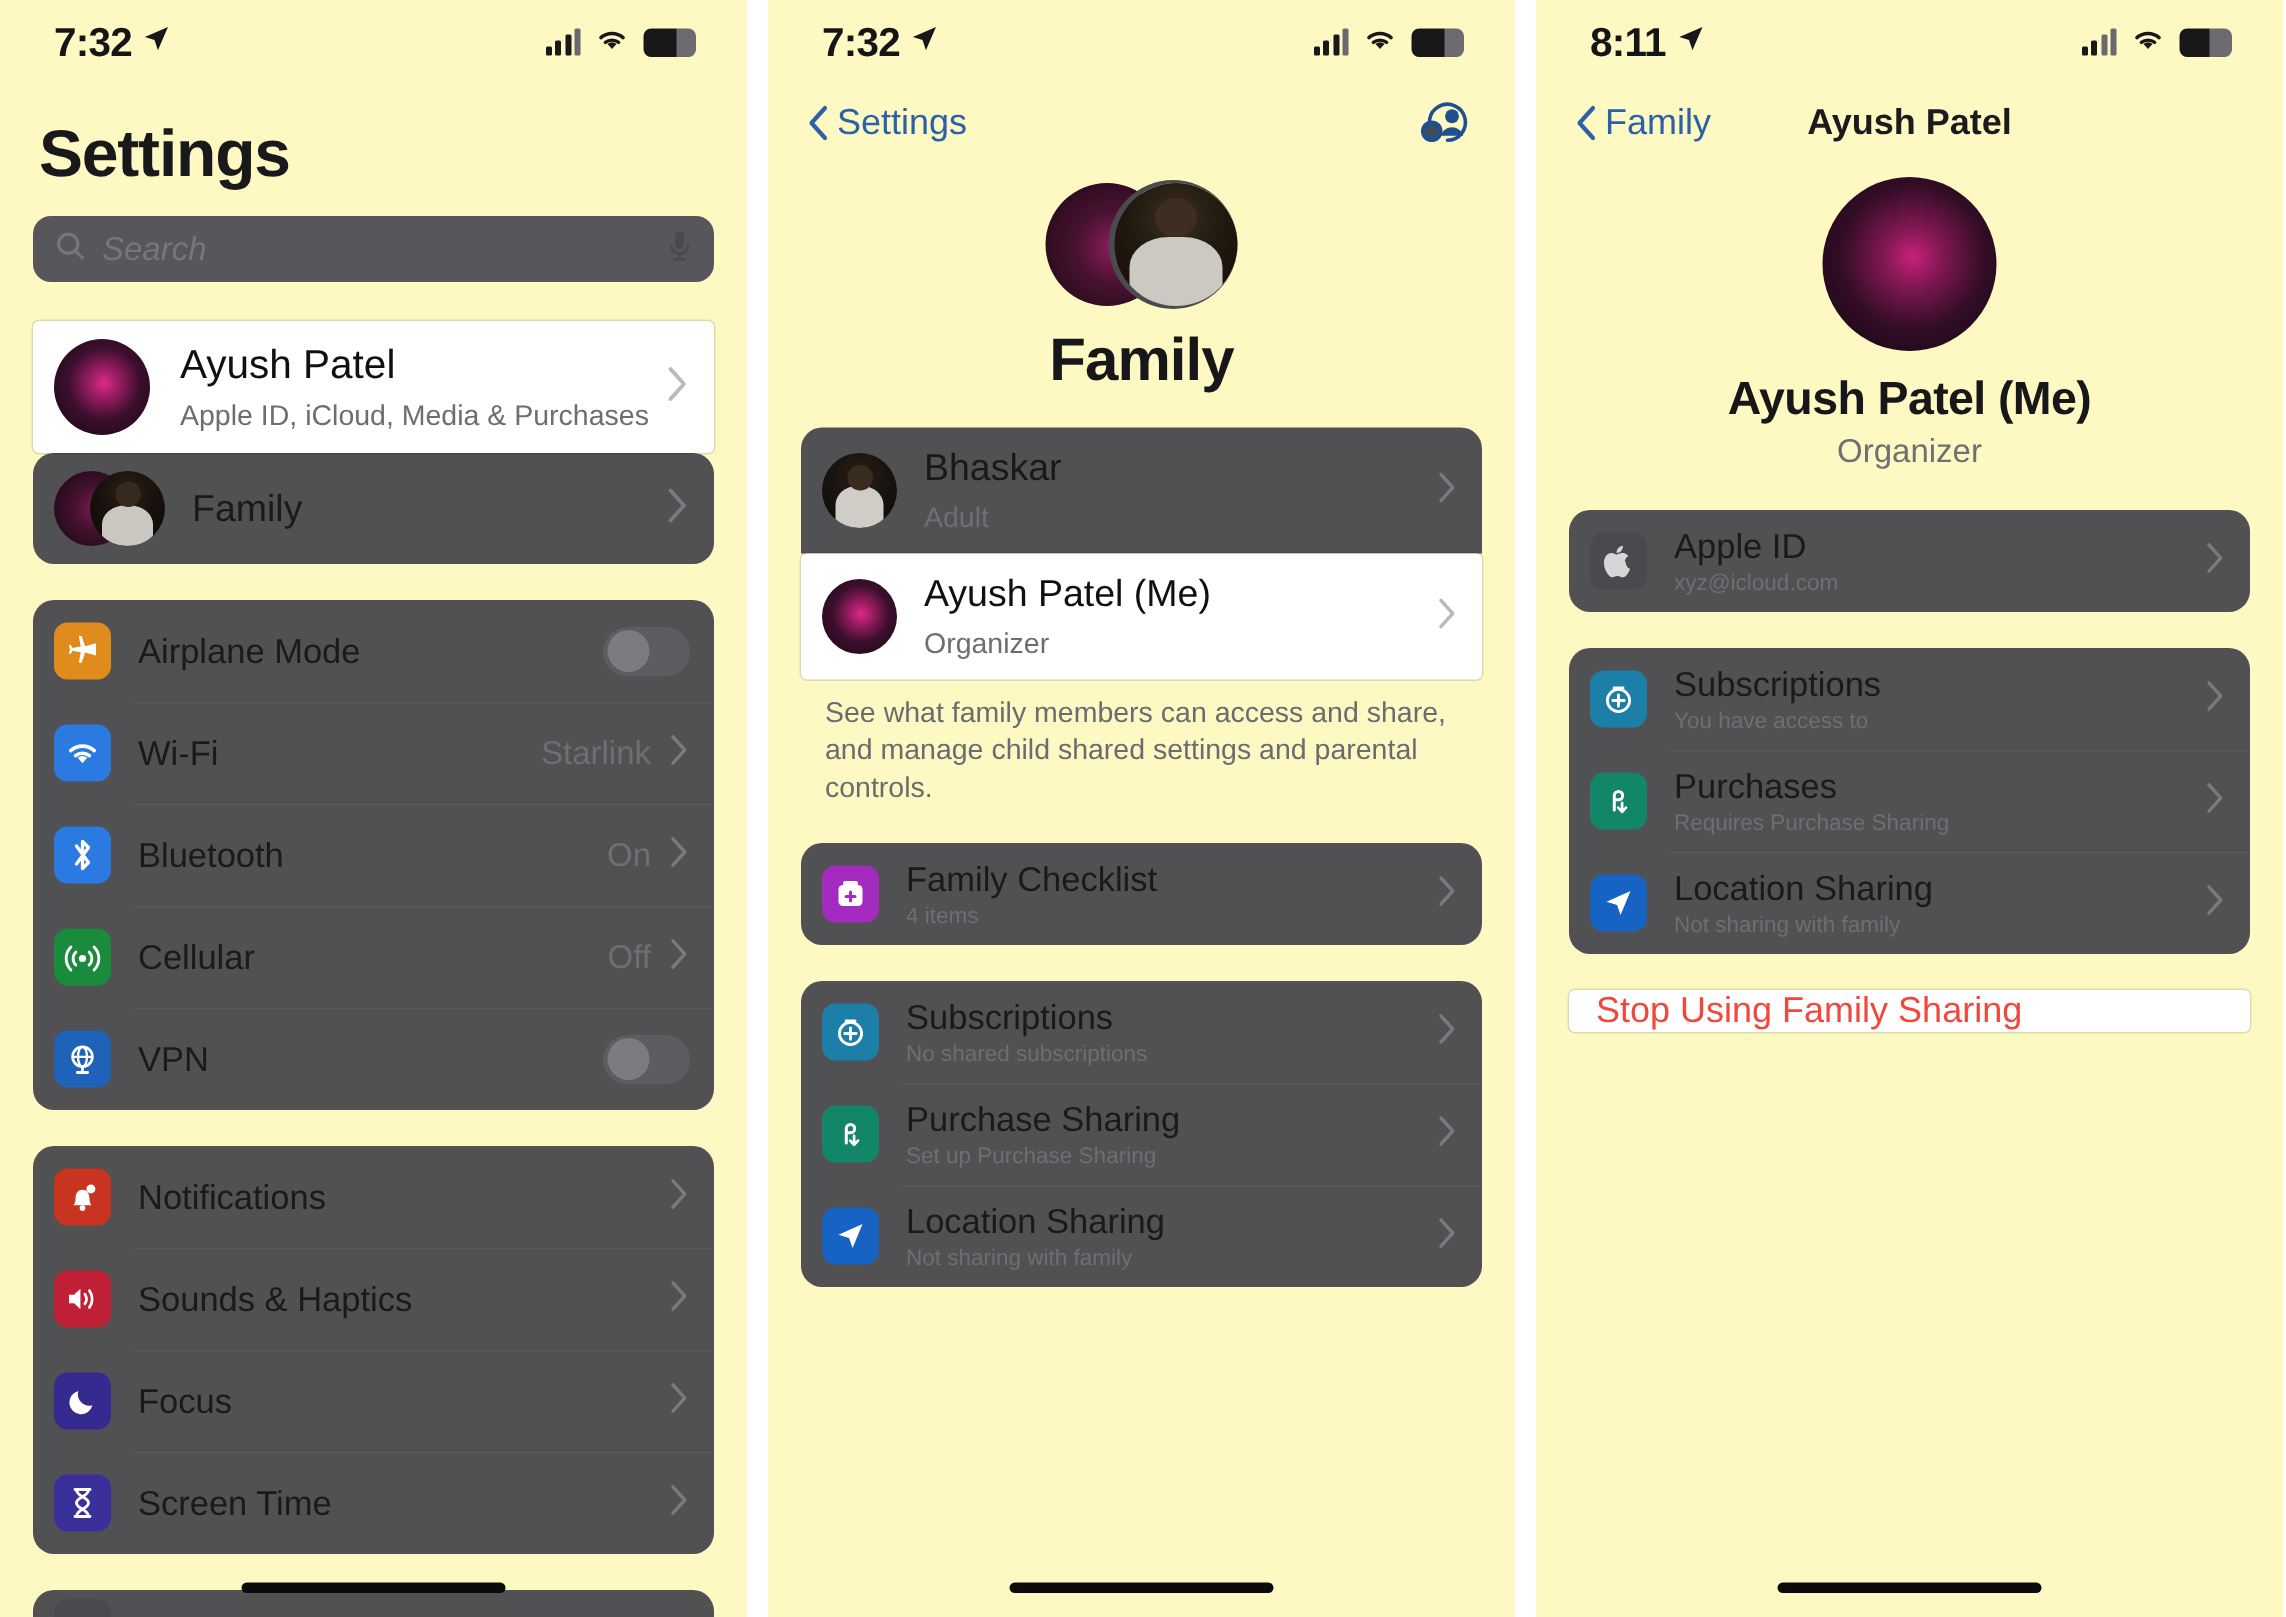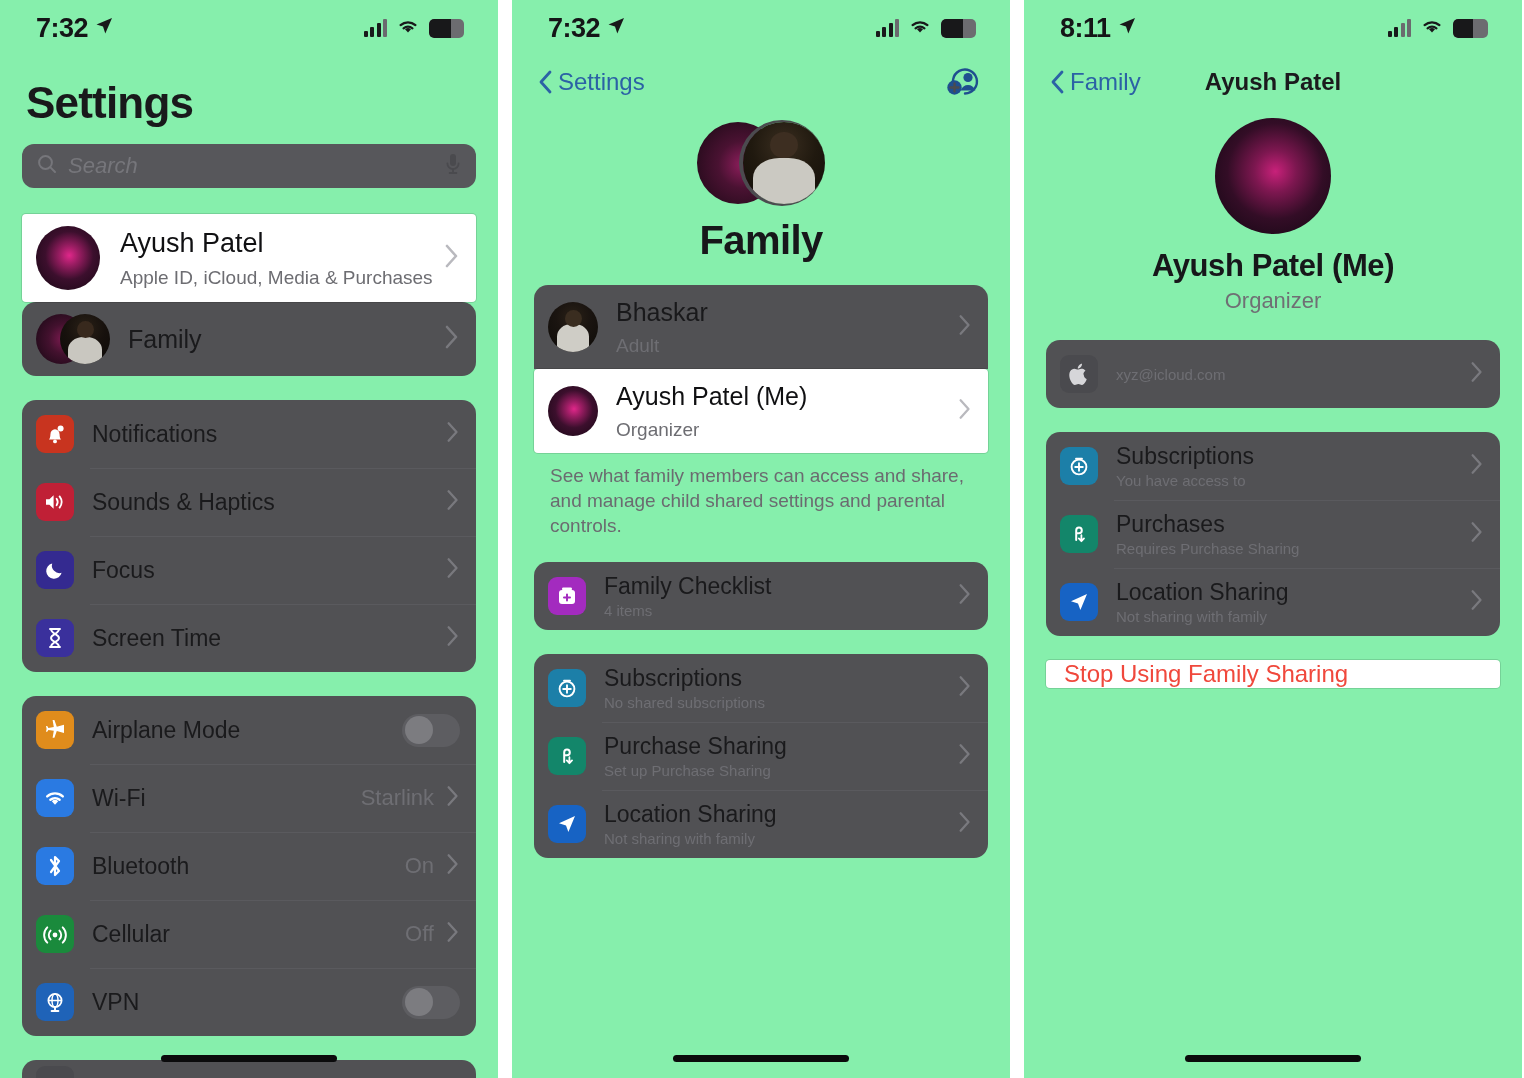--- a/index.html
+++ b/index.html
@@ -25,21 +25,21 @@
     position: relative;
     width: 498px;
     height: 1078px;
     overflow: hidden;
     background: #4b4b4f;
     flex: 0 0 auto;
   }
   .phone-inner {
     position: absolute;
     inset: 0;
-    background: #86efac;
+    background: #fef9c3;
   }
   
   .status-bar {
     position: relative;
     height: 56px;
     display: flex;
     align-items: center;
     justify-content: space-between;
     padding: 0 34px 0 36px;
     box-sizing: border-box;
@@ -540,87 +540,20 @@
             <span class="chevron">
               <svg width="16" height="26" viewBox="0 0 16 26">
                   <path d="M3 3 L12 13 L3 23" stroke="currentColor" stroke-width="2.6" fill="none" stroke-linecap="round" stroke-linejoin="round"></path>
                 </svg>
             </span>
           </div>
         </div>
 
         <div class="card">
           <div class="row">
-            <span class="row-icon" style="background:#c8341f">
-              <svg width="24" height="24" viewBox="0 0 24 24">
-                  <path d="M6 17.5c1.1-1.4 1.3-2.6 1.4-5 .1-3.2 1.9-5.3 4.6-5.3s4.5 2.1 4.6 5.3c.1 2.4.3 3.6 1.4 5z" fill="#fff"></path>
-                  <circle cx="12" cy="19.4" r="1.9" fill="#fff"></circle>
-                  <circle cx="17.6" cy="6.6" r="3" fill="#fff"></circle>
-                </svg>
-            </span>
-            <div class="row-body">
-                <div class="row-title">Notifications</div>
-              </div>
-            <span class="chevron">
-              <svg width="14" height="24" viewBox="0 0 16 26">
-                  <path d="M3 3 L12 13 L3 23" stroke="currentColor" stroke-width="2.6" fill="none" stroke-linecap="round" stroke-linejoin="round"></path>
-                </svg>
-            </span>
-          </div>
-          <div class="row">
-            <span class="row-icon" style="background:#c02036">
-              <svg width="26" height="24" viewBox="0 0 26 24">
-                  <path d="M4 9.2h3.4L11.6 5.2v13.6L7.4 14.8H4z" fill="#fff"></path>
-                  <path d="M14.6 8.8a5.6 5.6 0 0 1 0 6.4 M17.6 6.4a9.4 9.4 0 0 1 0 11.2" stroke="#fff" stroke-width="1.8" fill="none" stroke-linecap="round"></path>
-                </svg>
-            </span>
-            <div class="row-body">
-                <div class="row-title">Sounds &amp; Haptics</div>
-              </div>
-            <span class="chevron">
-              <svg width="14" height="24" viewBox="0 0 16 26">
-                  <path d="M3 3 L12 13 L3 23" stroke="currentColor" stroke-width="2.6" fill="none" stroke-linecap="round" stroke-linejoin="round"></path>
-                </svg>
-            </span>
-          </div>
-          <div class="row">
-            <span class="row-icon" style="background:#342a90">
-              <svg width="24" height="24" viewBox="0 0 24 24">
-                  <path d="M18.6 14.8A7.6 7.6 0 0 1 9.2 5.4a7.8 7.8 0 1 0 9.4 9.4z" fill="#fff"></path>
-                </svg>
-            </span>
-            <div class="row-body">
-                <div class="row-title">Focus</div>
-              </div>
-            <span class="chevron">
-              <svg width="14" height="24" viewBox="0 0 16 26">
-                  <path d="M3 3 L12 13 L3 23" stroke="currentColor" stroke-width="2.6" fill="none" stroke-linecap="round" stroke-linejoin="round"></path>
-                </svg>
-            </span>
-          </div>
-          <div class="row">
-            <span class="row-icon" style="background:#3a309c">
-              <svg width="20" height="24" viewBox="0 0 20 24">
-                  <path d="M5 3h10M5 21h10M6 3c0 5 8 5 8 9s-8 4-8 9" stroke="#fff" stroke-width="1.9" fill="none" stroke-linecap="round"></path>
-                  <path d="M14 3c0 5-8 5-8 9s8 4 8 9" stroke="#fff" stroke-width="1.9" fill="none" stroke-linecap="round"></path>
-                </svg>
-            </span>
-            <div class="row-body">
-                <div class="row-title">Screen Time</div>
-              </div>
-            <span class="chevron">
-              <svg width="14" height="24" viewBox="0 0 16 26">
-                  <path d="M3 3 L12 13 L3 23" stroke="currentColor" stroke-width="2.6" fill="none" stroke-linecap="round" stroke-linejoin="round"></path>
-                </svg>
-            </span>
-          </div>
-        </div>
-
-        <div class="card">
-          <div class="row">
             <span class="row-icon" style="background:#e08c1c">
               <svg width="24" height="24" viewBox="0 0 24 24">
                   <path d="M21 14.5 L13.8 12.3 L11.4 19.8 L9.6 19.8 L10.8 12 L5.4 11 L4.2 13.1 L3 13.1 L3.6 9.9 L3 6.7 L4.2 6.7 L5.4 8.8 L10.8 7.8 L9.6 0 L11.4 0 L13.8 7.5 L21 5.3 Z" fill="#fff" transform="translate(0,2) scale(1,0.9)"></path>
                 </svg>
             </span>
             <div class="row-body">
                 <div class="row-title">Airplane Mode</div>
               </div>
             <span class="toggle">
                 <span class="knob"></span>
@@ -686,20 +619,87 @@
                   <path d="M5.6 10.5h12.8" stroke="#fff" stroke-width="1.5"></path>
                   <path d="M12 17.1V21 M8.6 21h6.8" stroke="#fff" stroke-width="1.9" stroke-linecap="round"></path>
                 </svg>
             </span>
             <div class="row-body">
                 <div class="row-title">VPN</div>
               </div>
             <span class="toggle">
                 <span class="knob"></span>
               </span>
+          </div>
+        </div>
+
+        <div class="card">
+          <div class="row">
+            <span class="row-icon" style="background:#c8341f">
+              <svg width="24" height="24" viewBox="0 0 24 24">
+                  <path d="M6 17.5c1.1-1.4 1.3-2.6 1.4-5 .1-3.2 1.9-5.3 4.6-5.3s4.5 2.1 4.6 5.3c.1 2.4.3 3.6 1.4 5z" fill="#fff"></path>
+                  <circle cx="12" cy="19.4" r="1.9" fill="#fff"></circle>
+                  <circle cx="17.6" cy="6.6" r="3" fill="#fff"></circle>
+                </svg>
+            </span>
+            <div class="row-body">
+                <div class="row-title">Notifications</div>
+              </div>
+            <span class="chevron">
+              <svg width="14" height="24" viewBox="0 0 16 26">
+                  <path d="M3 3 L12 13 L3 23" stroke="currentColor" stroke-width="2.6" fill="none" stroke-linecap="round" stroke-linejoin="round"></path>
+                </svg>
+            </span>
+          </div>
+          <div class="row">
+            <span class="row-icon" style="background:#c02036">
+              <svg width="26" height="24" viewBox="0 0 26 24">
+                  <path d="M4 9.2h3.4L11.6 5.2v13.6L7.4 14.8H4z" fill="#fff"></path>
+                  <path d="M14.6 8.8a5.6 5.6 0 0 1 0 6.4 M17.6 6.4a9.4 9.4 0 0 1 0 11.2" stroke="#fff" stroke-width="1.8" fill="none" stroke-linecap="round"></path>
+                </svg>
+            </span>
+            <div class="row-body">
+                <div class="row-title">Sounds &amp; Haptics</div>
+              </div>
+            <span class="chevron">
+              <svg width="14" height="24" viewBox="0 0 16 26">
+                  <path d="M3 3 L12 13 L3 23" stroke="currentColor" stroke-width="2.6" fill="none" stroke-linecap="round" stroke-linejoin="round"></path>
+                </svg>
+            </span>
+          </div>
+          <div class="row">
+            <span class="row-icon" style="background:#342a90">
+              <svg width="24" height="24" viewBox="0 0 24 24">
+                  <path d="M18.6 14.8A7.6 7.6 0 0 1 9.2 5.4a7.8 7.8 0 1 0 9.4 9.4z" fill="#fff"></path>
+                </svg>
+            </span>
+            <div class="row-body">
+                <div class="row-title">Focus</div>
+              </div>
+            <span class="chevron">
+              <svg width="14" height="24" viewBox="0 0 16 26">
+                  <path d="M3 3 L12 13 L3 23" stroke="currentColor" stroke-width="2.6" fill="none" stroke-linecap="round" stroke-linejoin="round"></path>
+                </svg>
+            </span>
+          </div>
+          <div class="row">
+            <span class="row-icon" style="background:#3a309c">
+              <svg width="20" height="24" viewBox="0 0 20 24">
+                  <path d="M5 3h10M5 21h10M6 3c0 5 8 5 8 9s-8 4-8 9" stroke="#fff" stroke-width="1.9" fill="none" stroke-linecap="round"></path>
+                  <path d="M14 3c0 5-8 5-8 9s8 4 8 9" stroke="#fff" stroke-width="1.9" fill="none" stroke-linecap="round"></path>
+                </svg>
+            </span>
+            <div class="row-body">
+                <div class="row-title">Screen Time</div>
+              </div>
+            <span class="chevron">
+              <svg width="14" height="24" viewBox="0 0 16 26">
+                  <path d="M3 3 L12 13 L3 23" stroke="currentColor" stroke-width="2.6" fill="none" stroke-linecap="round" stroke-linejoin="round"></path>
+                </svg>
+            </span>
           </div>
         </div>
 
         <div class="card clip-row" style="height:34px;">
           <div class="row" style="min-height:34px;">
             <span class="row-icon" style="background:#4a4a4e"></span>
           </div>
         </div>
       </div>
 
@@ -930,20 +930,21 @@
 
         <div class="card">
           <div class="row">
             <span class="row-icon" style="background:#4a4a4e">
               <svg width="22" height="24" viewBox="0 0 22 24">
                   <path d="M15.3 12.6c0-2.6 2.1-3.8 2.2-3.9-1.2-1.8-3.1-2-3.8-2-1.6-.2-3.1.9-3.9.9s-2.1-.9-3.4-.9C4.7 6.7 3.1 7.7 2.2 9.3.3 12.6 1.7 17.5 3.5 20.2c.9 1.3 2 2.8 3.4 2.7 1.4-.1 1.9-.9 3.5-.9s2.1.9 3.5.9 2.4-1.3 3.3-2.6c1-1.5 1.5-3 1.5-3.1-.1 0-2.9-1.1-2.9-4.6z" fill="#d6d6d9"></path>
                   <path d="M12.9 5.1c.7-.9 1.2-2.1 1.1-3.3-1 0-2.3.7-3.1 1.6-.7.8-1.3 2-1.1 3.2 1.2.1 2.4-.6 3.1-1.5z" fill="#d6d6d9"></path>
                 </svg>
             </span>
             <div class="row-body">
+              <div class="row-title">Apple ID</div>
               <div class="row-sub">xyz@icloud.com</div>
             </div>
             <span class="chevron">
               <svg width="14" height="24" viewBox="0 0 16 26">
                   <path d="M3 3 L12 13 L3 23" stroke="currentColor" stroke-width="2.6" fill="none" stroke-linecap="round" stroke-linejoin="round"></path>
                 </svg>
             </span>
           </div>
         </div>
 

